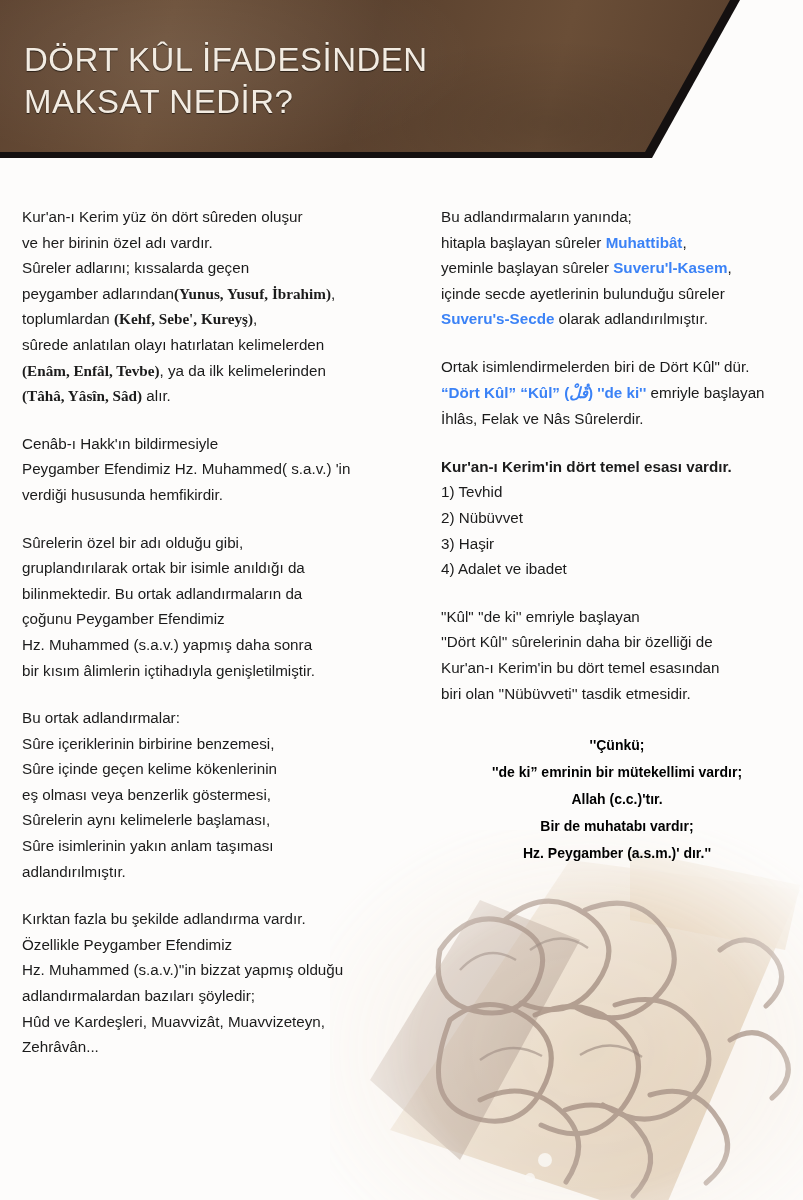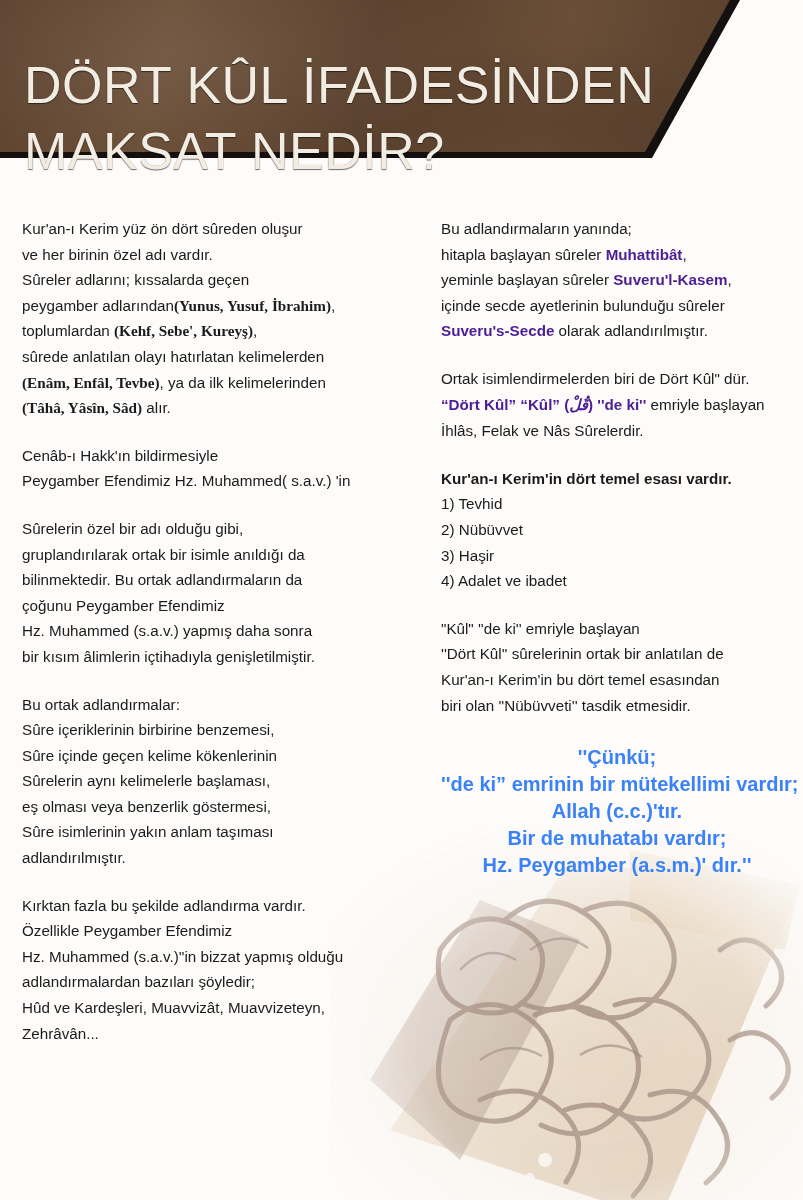--- a/index.html
+++ b/index.html
@@ -63,21 +63,21 @@
     -webkit-clip-path: polygon(0 0, 740px 0, 652px 158px, 0 158px);
     clip-path: polygon(0 0, 740px 0, 652px 158px, 0 158px);
     z-index: -1;
   }
   .banner-title {
     position: absolute;
     left: 24px;
     top: 17px;
     width: 660px;
     color: #f3ece2;
-    font-size: 52px;
+    font-size: 33px;
     line-height: 1.28;
     font-weight: 300;
     letter-spacing: .5px;
     text-shadow: 0 1px 1px rgba(0,0,0,.55), 0 0 1px rgba(0,0,0,.35);
   }
   .banner-title .ln { display: block; white-space: nowrap; }
 
   
   .columns {
     position: absolute;
@@ -89,39 +89,39 @@
   .col {
     position: absolute;
     top: 0;
     font-size: 15.2px;
     line-height: 25.6px;
     color: #1b1b1b;
   }
   .col-left  { left: 22px;  width: 396px; }
   .col-right { left: 441px; width: 352px; }
 
-  p { margin: 16px 0 22px 0; }
+  p { margin: 4px 0 22px 0; }
   p.tight { margin-bottom: 0; }
   .ln { display: block; white-space: nowrap; }
 
   b, .b { font-weight: 700; font-family: Liberation Serif, serif; }
-  .brown { color: #4c1d95; font-weight: 700; }
+  .brown { color: #3b82f6; font-weight: 700; }
   .ar { font-family: "DejaVu Sans", sans-serif; font-weight: 700; font-style: italic; }
 
   .list { margin: 14px 0 22px 0; }
   .list .item { display: block; font-weight: 400; white-space: nowrap; }
   .list .head { display: block; font-weight: 700; white-space: nowrap; }
 
   .quote {
     margin: 26px 0 0 0;
     text-align: center;
     font-weight: 700;
-    font-size: 20px;
+    font-size: 14px;
     line-height: 27px;
-    color: #3b82f6;
+    color: #000000;
     position: relative;
     z-index: 4;
     text-shadow: 0 0 2px rgba(255,255,255,.55);
   }
   .quote .ln { white-space: nowrap; }
 
   .clip-right { overflow: hidden; }
 </style>
 </head>
 <body>
@@ -203,37 +203,38 @@
         <span class="ln"><span>peygamber adlarından</span><span class="b">(Yunus, Yusuf, İbrahim)</span><span>,</span></span>
         <span class="ln"><span>toplumlardan </span><span class="b">(Kehf, Sebe', Kureyş)</span><span>,</span></span>
         <span class="ln">sûrede anlatılan olayı hatırlatan kelimelerden</span>
         <span class="ln"><span class="b">(Enâm, Enfâl, Tevbe)</span><span>, ya da ilk kelimelerinden</span></span>
         <span class="ln"><span class="b">(Tâhâ, Yâsîn, Sâd)</span><span> alır.</span></span>
       </p>
 
       <p>
         <span class="ln">Cenâb-ı Hakk'ın bildirmesiyle</span>
         <span class="ln">Peygamber Efendimiz Hz. Muhammed( s.a.v.) 'in</span>
+        <span class="ln">verdiği hususunda hemfikirdir.</span>
       </p>
 
       <p>
         <span class="ln">Sûrelerin özel bir adı olduğu gibi,</span>
         <span class="ln">gruplandırılarak ortak bir isimle anıldığı da</span>
         <span class="ln">bilinmektedir. Bu ortak adlandırmaların da</span>
         <span class="ln">çoğunu Peygamber Efendimiz</span>
         <span class="ln">Hz. Muhammed (s.a.v.) yapmış daha sonra</span>
         <span class="ln">bir kısım âlimlerin içtihadıyla genişletilmiştir.</span>
       </p>
 
       <p>
         <span class="ln">Bu ortak adlandırmalar:</span>
         <span class="ln">Sûre içeriklerinin birbirine benzemesi,</span>
         <span class="ln">Sûre içinde geçen kelime kökenlerinin</span>
+        <span class="ln">eş olması veya benzerlik göstermesi,</span>
         <span class="ln">Sûrelerin aynı kelimelerle başlaması,</span>
-        <span class="ln">eş olması veya benzerlik göstermesi,</span>
         <span class="ln">Sûre isimlerinin yakın anlam taşıması</span>
         <span class="ln">adlandırılmıştır.</span>
       </p>
 
       <p class="tight">
         <span class="ln">Kırktan fazla bu şekilde adlandırma vardır.</span>
         <span class="ln">Özellikle Peygamber Efendimiz</span>
         <span class="ln">Hz. Muhammed (s.a.v.)''in bizzat yapmış olduğu</span>
         <span class="ln">adlandırmalardan bazıları şöyledir;</span>
         <span class="ln">Hûd ve Kardeşleri, Muavvizât, Muavvizeteyn,</span>
@@ -261,21 +262,21 @@
       <div class="list">
         <span class="head">Kur'an-ı Kerim'in dört temel esası vardır.</span>
         <span class="item">1) Tevhid</span>
         <span class="item">2) Nübüvvet</span>
         <span class="item">3) Haşir</span>
         <span class="item">4) Adalet ve ibadet</span>
       </div>
 
       <p class="tight">
         <span class="ln">"Kûl" ''de ki'' emriyle başlayan</span>
-        <span class="ln">''Dört Kûl'' sûrelerinin ortak bir anlatılan de</span>
+        <span class="ln">''Dört Kûl'' sûrelerinin daha bir özelliği de</span>
         <span class="ln">Kur'an-ı Kerim'in bu dört temel esasından</span>
         <span class="ln">biri olan ''Nübüvveti'' tasdik etmesidir.</span>
       </p>
 
       <div class="quote">
         <span class="ln">''Çünkü;</span>
         <span class="ln">''de ki” emrinin bir mütekellimi vardır;</span>
         <span class="ln">Allah (c.c.)'tır.</span>
         <span class="ln">Bir de muhatabı vardır;</span>
         <span class="ln">Hz. Peygamber (a.s.m.)' dır.''</span>

